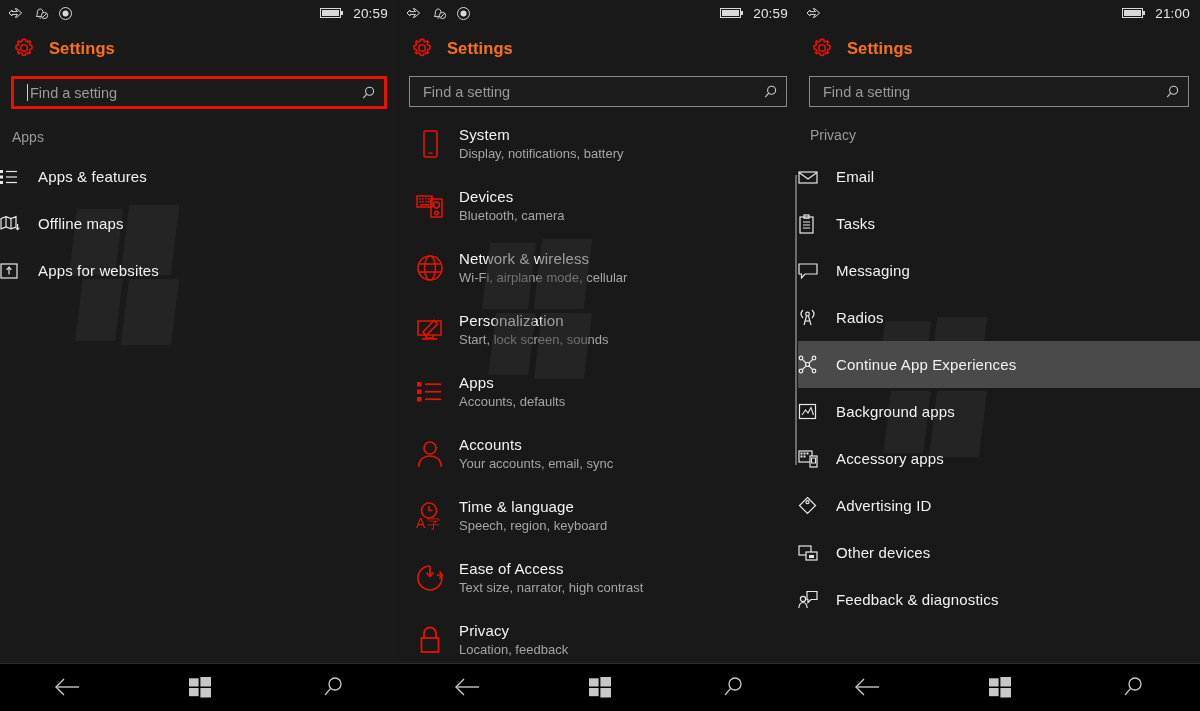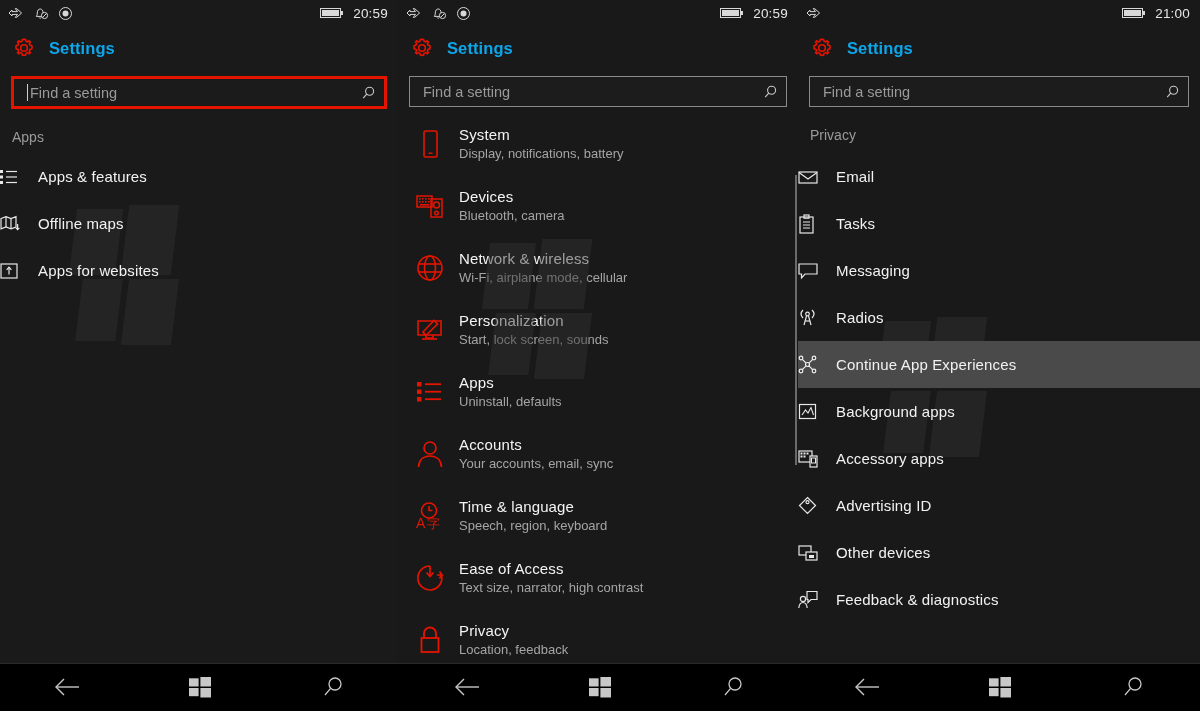--- a/index.html
+++ b/index.html
@@ -34,21 +34,21 @@
   .status-left { display: flex; align-items: center; gap: 9px; }
   .status-right { margin-left: auto; display: flex; align-items: center; gap: 8px; }
   .clock { font-size: 13.5px; color: #e6e6e6; letter-spacing: .2px; }
   .sicon { display: block; }
 
   
   .app-header {
     display: flex; align-items: center; gap: 13px;
     padding: 10px 0 9px 12px;
   }
-  .app-title { color: #0ea5e9; font-size: 16.5px; font-weight: bold; letter-spacing: .1px; }
+  .app-title { color: #f97316; font-size: 16.5px; font-weight: bold; letter-spacing: .1px; }
 
   
   .search-wrap { padding: 7px 11px 0 11px; }
   .searchbox {
     position: relative;
     height: 31px;
     background: #1c1c1c;
     border: 1px solid #8a8a8a;
     display: flex; align-items: center;
     padding: 0 8px 0 13px;
@@ -381,21 +381,21 @@
                 </g>
                 <g stroke="#e51400" stroke-width="1.8">
                   <path d="M10 5.2 H26"></path>
                   <path d="M10 12.7 H26"></path>
                   <path d="M10 20.2 H26"></path>
                 </g>
               </svg>
           </span>
           <span class="d-text">
             <span class="d-title">Apps</span>
-            <span class="d-sub">Uninstall, defaults</span>
+            <span class="d-sub">Accounts, defaults</span>
           </span>
         </div>
 
         <div class="dlist-item">
           <span class="d-icon">
             <svg width="30" height="30" viewBox="0 0 30 30">
                 <g fill="none" stroke="#e51400" stroke-width="1.7">
                   <circle cx="15" cy="9" r="6"></circle>
                   <path d="M3.5 28 C4 20.5 9 17 15 17 C21 17 26 20.5 26.5 28"></path>
                 </g>

